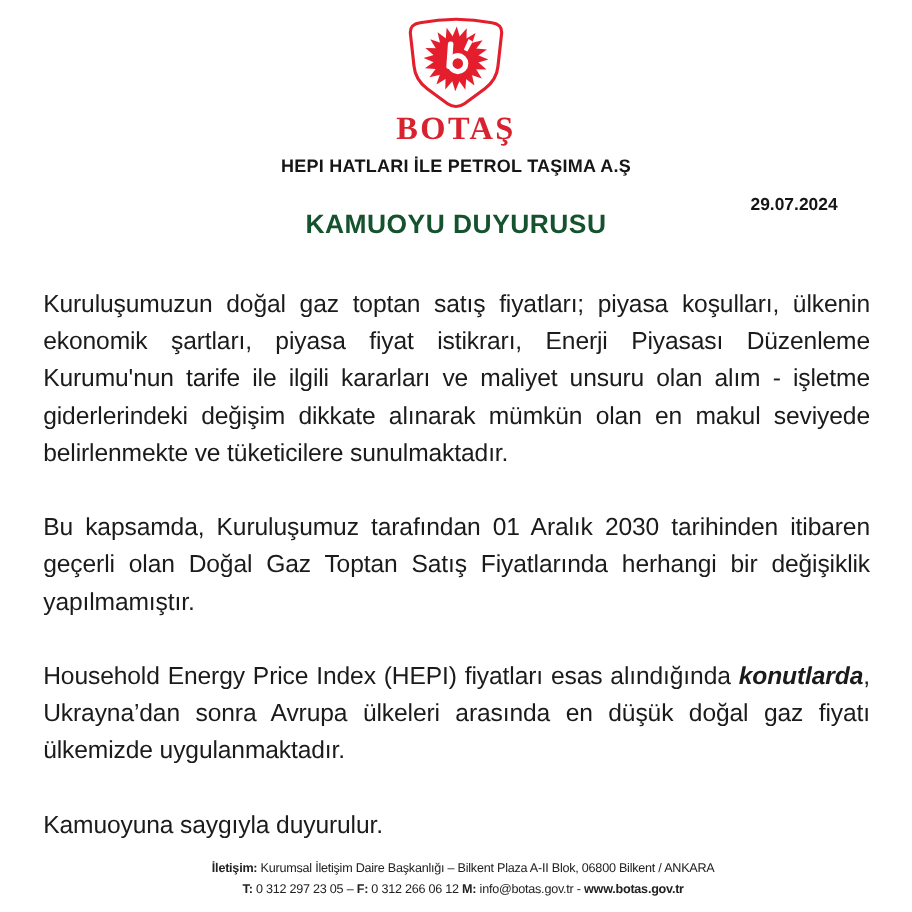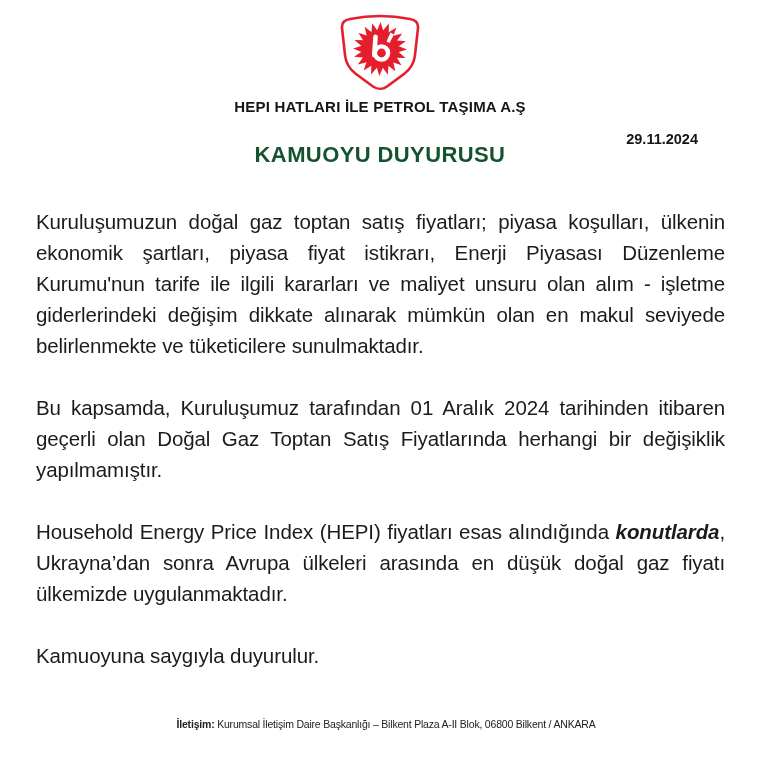--- a/index.html
+++ b/index.html
@@ -115,32 +115,34 @@
         <polygon points="46.2,19.5 50.6,9 53.8,19.5" transform="rotate(342 50 36)"></polygon>
       </g>
 
       <g>
         <rect x="42.6" y="21.5" width="4.6" height="23" rx="2.2" fill="#ffffff" transform="rotate(4 45 33)"></rect>
         <circle cx="51.5" cy="40" r="6.6" fill="none" stroke="#ffffff" stroke-width="4.4"></circle>
         <path d="M 56.5 28.5 L 60.5 19.5 L 64 21.5 L 59.5 30 Z" fill="#ffffff"></path>
       </g>
     </svg>
 
+    <div class="wordmark">BOTAŞ</div>
     <div class="org-line1">HEPI HATLARI İLE PETROL TAŞIMA A.Ş</div>
   </div>
 
   <div class="title-row">
-    <div class="doc-date">29.11.2024</div>
+    <div class="doc-date">29.07.2024</div>
     <div class="doc-title">KAMUOYU DUYURUSU</div>
   </div>
 
   <div class="content">
     <p>Kuruluşumuzun doğal gaz toptan satış fiyatları; piyasa koşulları, ülkenin ekonomik şartları, piyasa fiyat istikrarı, Enerji Piyasası Düzenleme Kurumu'nun tarife ile ilgili kararları ve maliyet unsuru olan alım - işletme giderlerindeki değişim dikkate alınarak mümkün olan en makul seviyede belirlenmekte ve tüketicilere sunulmaktadır.</p>
-    <p>Bu kapsamda, Kuruluşumuz tarafından 01 Aralık 2024 tarihinden itibaren geçerli olan Doğal Gaz Toptan Satış Fiyatlarında herhangi bir değişiklik yapılmamıştır.</p>
+    <p>Bu kapsamda, Kuruluşumuz tarafından 01 Aralık 2030 tarihinden itibaren geçerli olan Doğal Gaz Toptan Satış Fiyatlarında herhangi bir değişiklik yapılmamıştır.</p>
     <p><span>Household Energy Price Index (HEPI) fiyatları esas alındığında </span><span class="bold-italic">konutlarda</span><span>, Ukrayna’dan sonra Avrupa ülkeleri arasında en düşük doğal gaz fiyatı ülkemizde uygulanmaktadır.</span></p>
     <p class="closing">Kamuoyuna saygıyla duyurulur.</p>
   </div>
 
   <div class="footer">
     <div><b>İletişim:</b><span> Kurumsal İletişim Daire Başkanlığı – Bilkent Plaza A-II Blok, 06800 Bilkent / ANKARA</span></div>
+    <div><b>T:</b><span> 0 312 297 23 05 – </span><b>F:</b><span> 0 312 266 06 12 </span><b>M:</b><span> info@botas.gov.tr - </span><b>www.botas.gov.tr</b></div>
   </div>
 
 </div>
 
 </body></html>

